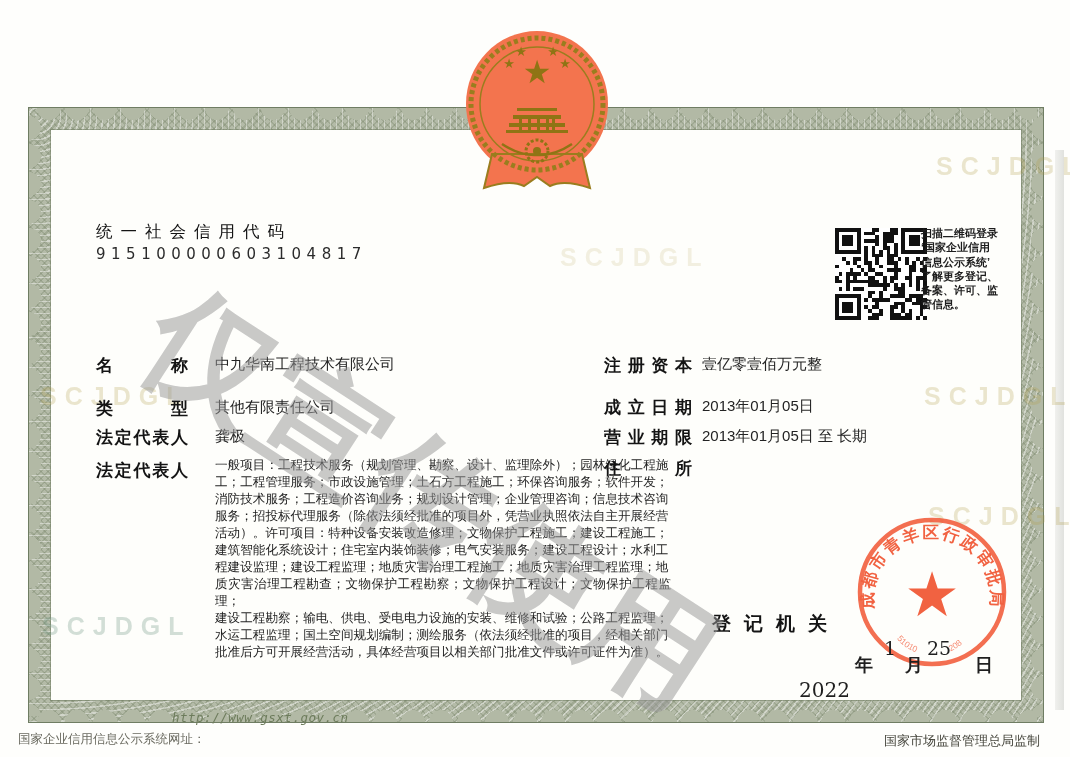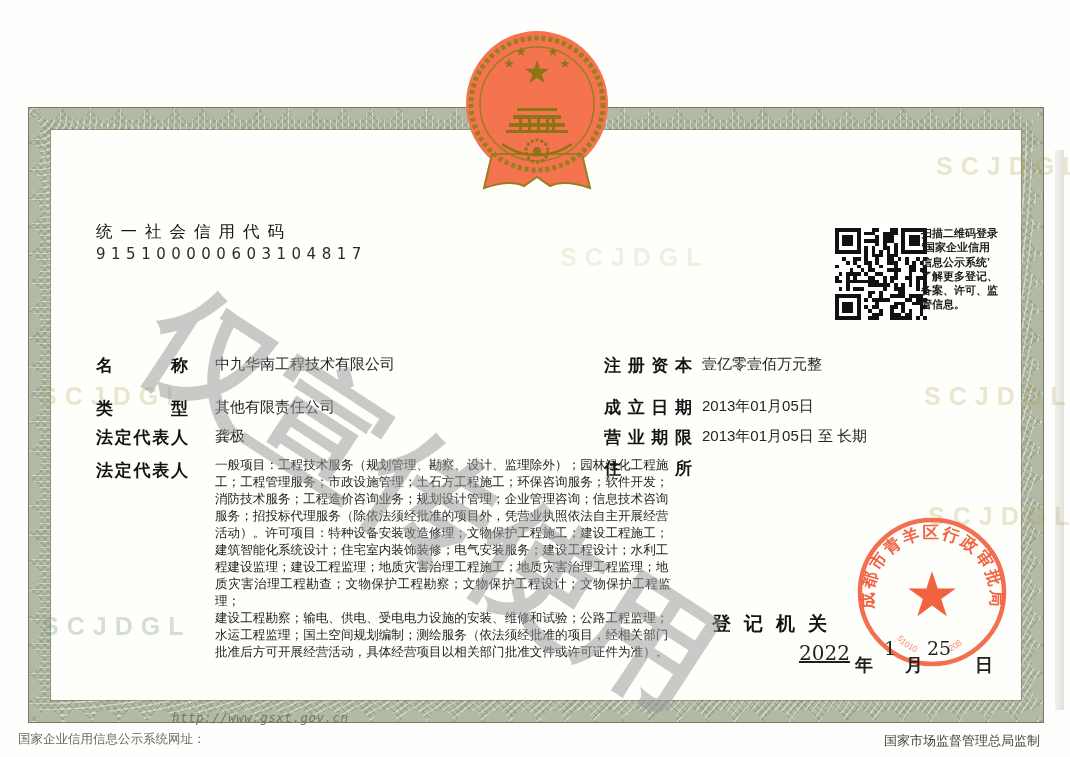--- a/index.html
+++ b/index.html
@@ -52,21 +52,21 @@
   .l-label{left:96px;}  .l-value{left:215px;}
   .r-label{left:604px;width:88px;}  .r-value{left:702px;}
   .scope{width:456px;font-size:12.6px;line-height:17px;color:#1e1e1e;text-align:justify;}
   .addr{line-height:30px;}
 
   
   .reg-label{position:absolute;left:712px;top:611px;font-size:19px;font-weight:700;
     letter-spacing:13px;color:#141414;z-index:2;white-space:nowrap;}
   .dt{position:absolute;z-index:8;color:#1f1f1f;white-space:nowrap;}
   .serif{font-family:"DejaVu Serif","Liberation Serif",serif;}
-  .dt-year{left:799px;top:641px;font-size:20px;text-decoration:underline;}
+  .dt-year{left:799px;top:678px;font-size:20px;}
   .dt-month{left:884px;top:637px;font-size:19px;}
   .dt-day{left:927px;top:637px;font-size:19px;}
   .dt-u1{left:855px;top:653px;font-size:18px;font-weight:700;}
   .dt-u2{left:905px;top:653px;font-size:18px;font-weight:700;}
   .dt-u3{left:975px;top:653px;font-size:18px;font-weight:700;}
 
   .seal{position:absolute;left:852px;top:512px;width:160px;height:160px;z-index:7;opacity:.95;}
 
   
   .watermark{position:absolute;left:205px;top:252px;z-index:6;font-size:128px;font-weight:700;

